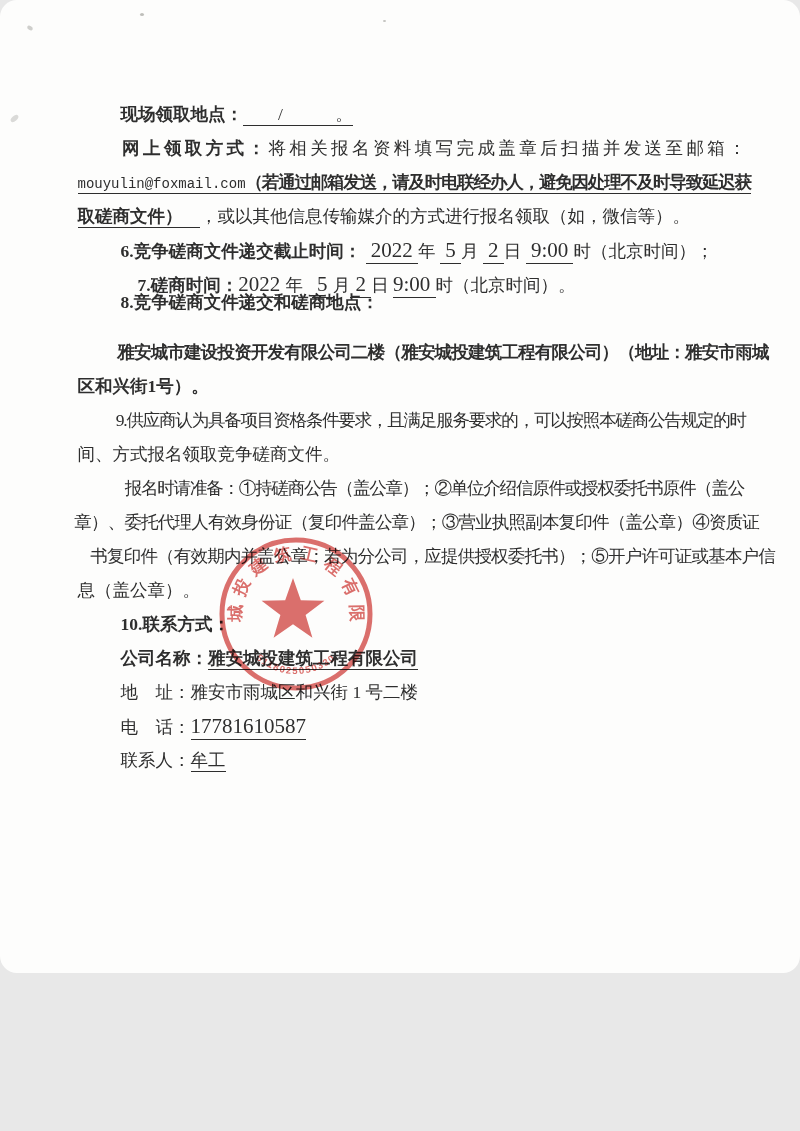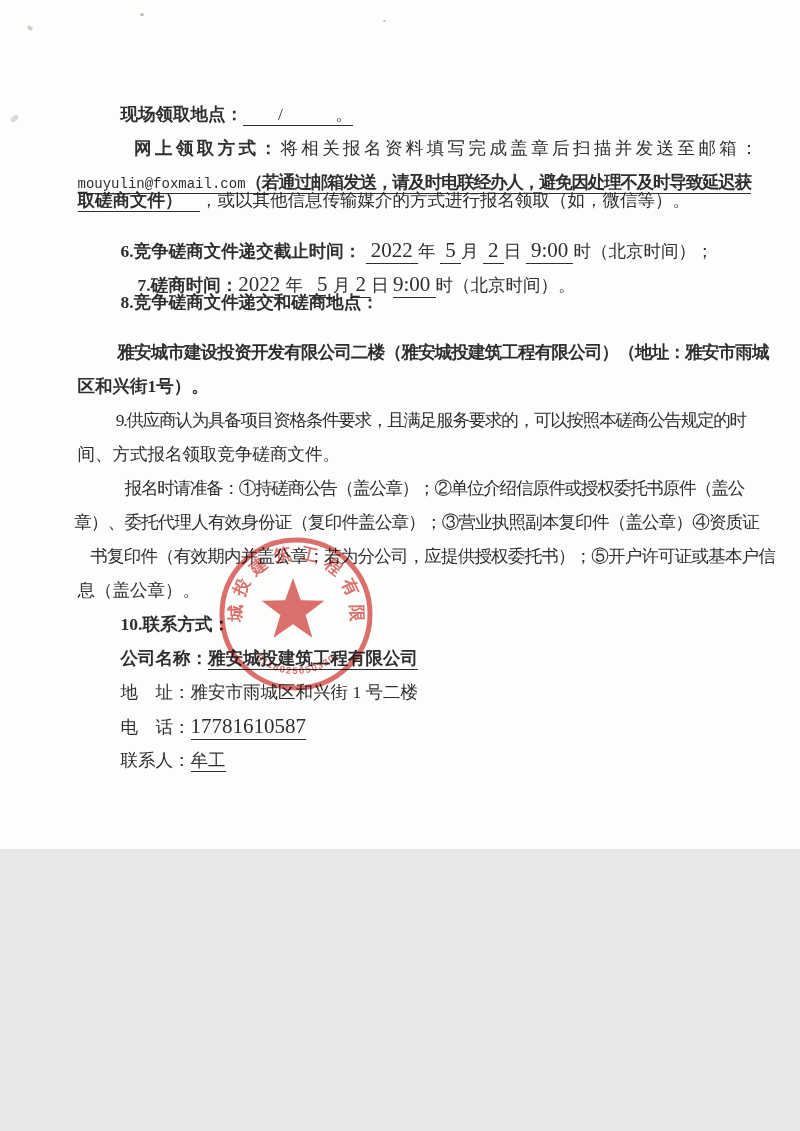--- a/index.html
+++ b/index.html
@@ -1,23 +1,24 @@
 <!DOCTYPE html>
 <html><head>
 <meta charset="utf-8">
 <style>
   html,body{margin:0;padding:0;background:#e8e8e8;}
   .page{
     position:relative;
-    width:800px;height:849px;
+    width:800px;height:973px;
     margin:0 auto;
     background:#fdfdfc;
     overflow:hidden;
     font-family:"Liberation Serif","DejaVu Serif",serif;
     color:#2e2e2e;
+    border-radius:17px;
   }
   .line{
     position:absolute;
     white-space:pre;
     font-size:17.5px;
     line-height:24px;
     height:24px;
   }
   .b{font-weight:700;}
   .u{border-bottom:1.4px solid #2e2e2e;padding-bottom:1px;}
@@ -44,29 +45,29 @@
 
   <div class="speck s1"></div>
   <div class="speck s2"></div>
   <div class="speck s3"></div>
   <div class="speck s4"></div>
 
   <div class="line" style="top:78px;left:103px;">
     <span class="b">现场领取地点：</span><span class="u">　　/　　　。</span>
   </div>
 
-  <div class="line sp" style="top:112px;left:103px;">
+  <div class="line sp" style="top:112px;left:91px;">
     <span class="b">网上领取方式：</span><span>将相关报名资料填写完成盖章后扫描并发送至邮箱：</span>
   </div>
 
   <div class="line" style="top:146px;left:60px;">
     <span class="u mono">mouyulin@foxmail.com</span><span class="b u t2">（若通过邮箱发送，请及时电联经办人，避免因处理不及时导致延迟获</span>
   </div>
 
-  <div class="line" style="top:164px;left:60px;">
+  <div class="line" style="top:180px;left:60px;">
     <span class="b u">取磋商文件）</span><span class="u">　</span><span>，或以其他信息传输媒介的方式进行报名领取（如，微信等）。</span>
   </div>
 
   <div class="line" style="top:214px;left:103px;">
     <span class="b">6.竞争磋商文件递交截止时间：</span><span> </span><span class="u num"> 2022 </span><span>年 </span><span class="u num"> 5 </span><span>月 </span><span class="u num"> 2 </span><span>日 </span><span class="u num"> 9:00 </span><span>时（北京时间）；</span>
   </div>
 
   <div class="line" style="top:248px;left:120px;">
     <span class="b">7.磋商时间：</span><span class="u num">2022 </span><span>年  </span><span class="u num"> 5 </span><span>月</span><span class="u num"> 2 </span><span>日 </span><span class="u num">9:00 </span><span>时（北京时间）。</span>
   </div>

